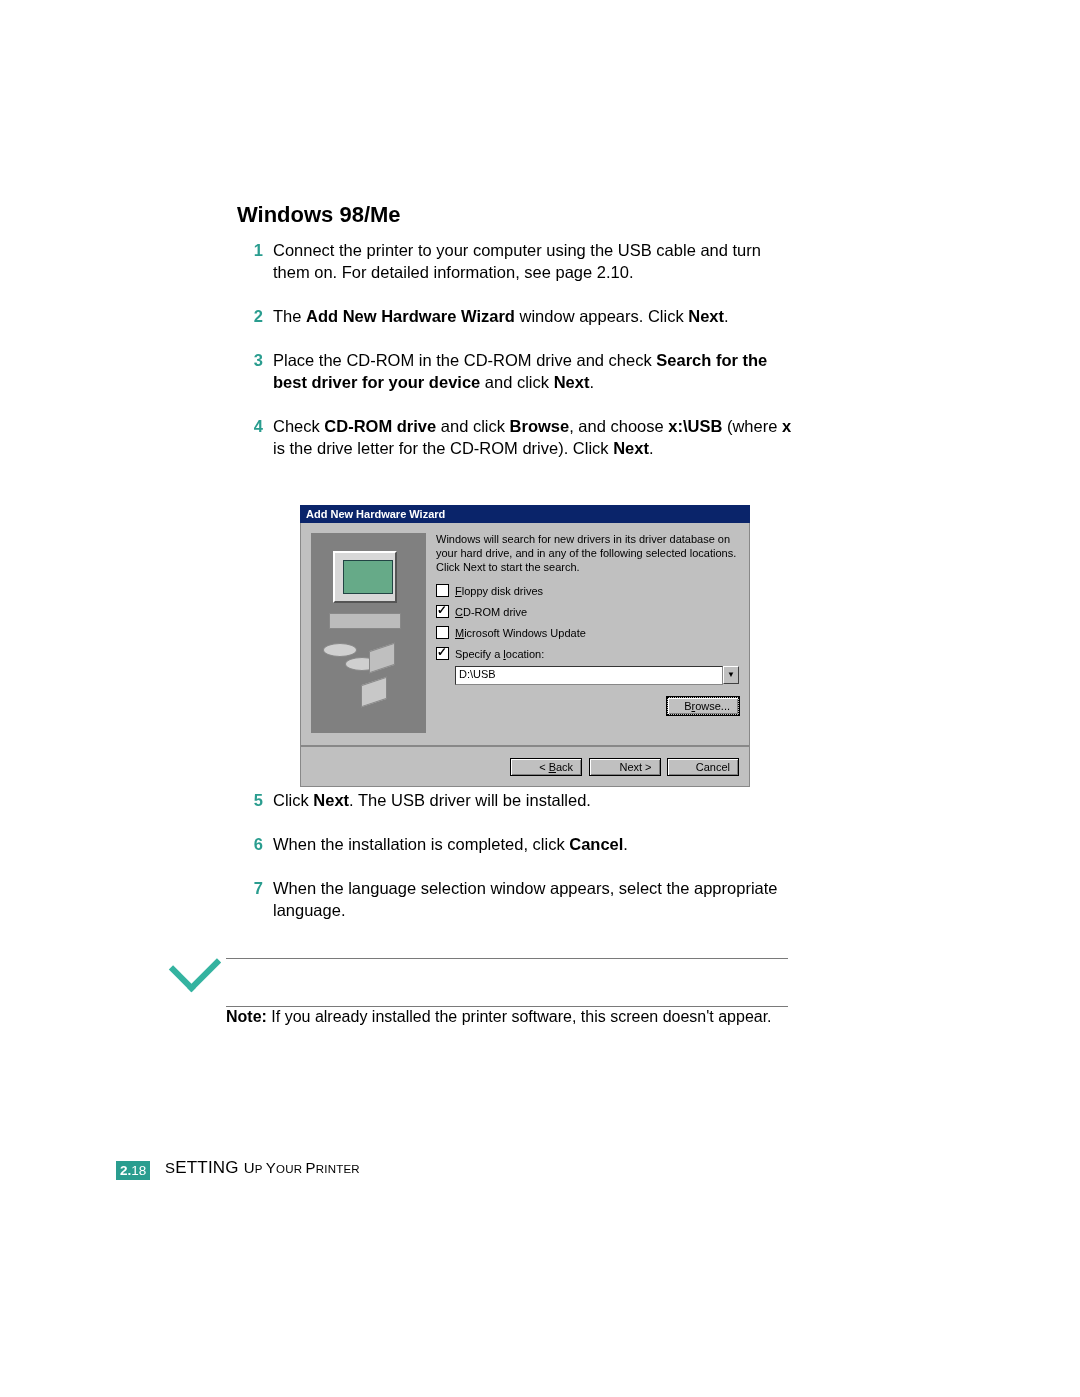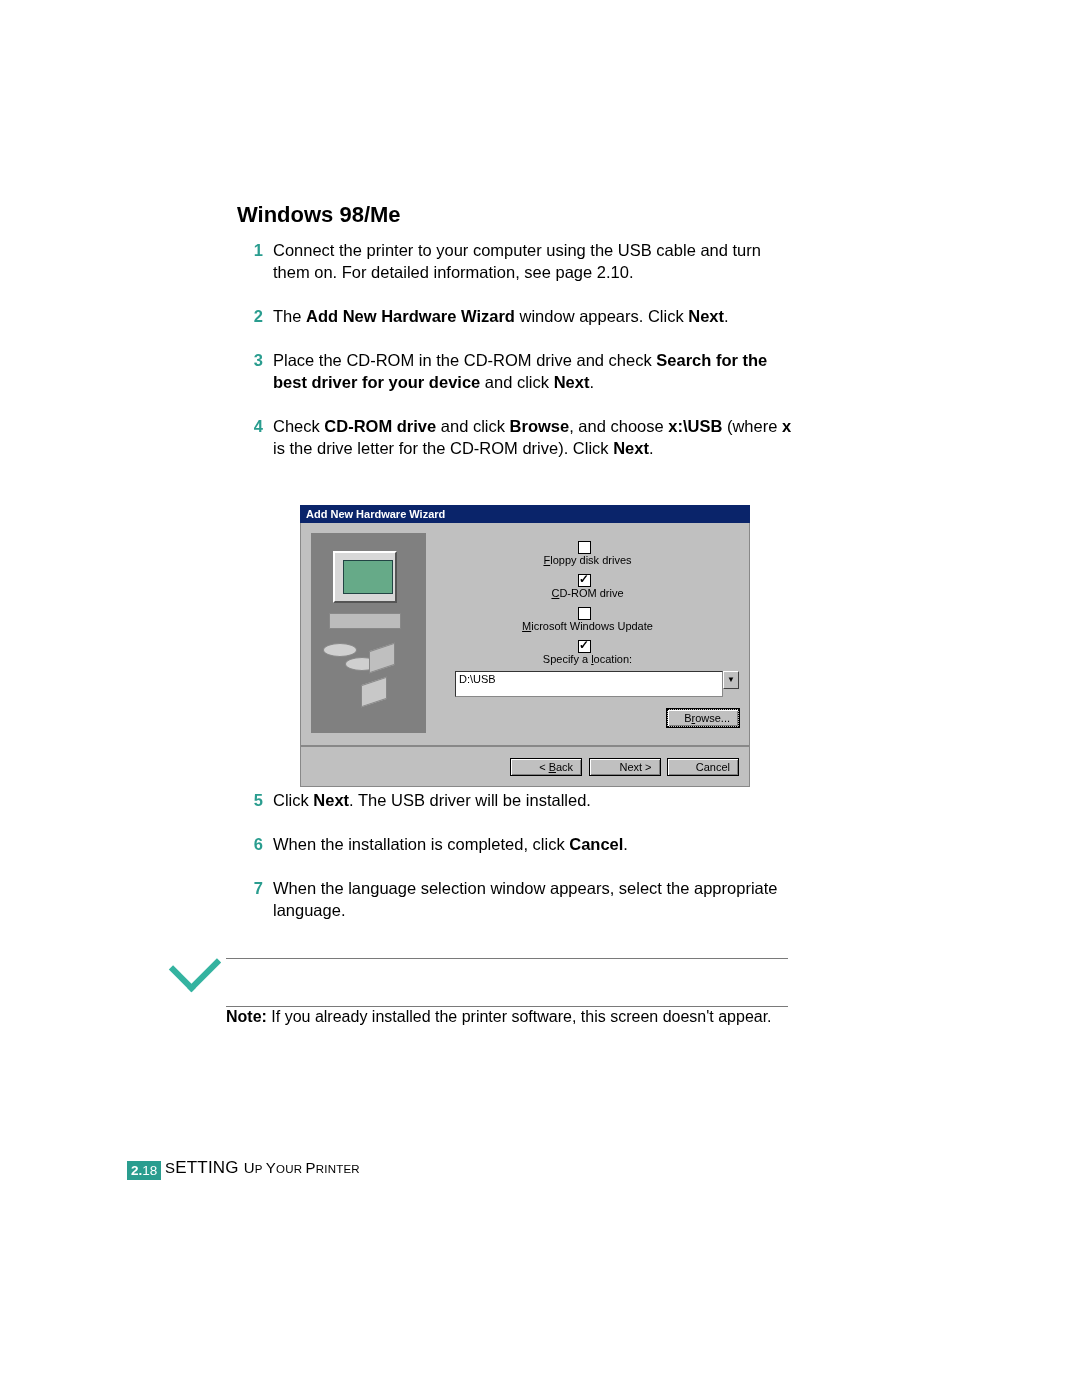--- a/index.html
+++ b/index.html
@@ -82,21 +82,20 @@
   .wizard-right {
     flex: 1;
     font-size: 11px;
     color: #000;
   }
   .wizard-desc { line-height: 1.25; margin-bottom: 10px; }
   .wizard-check-row {
     display: flex;
     align-items: center;
     margin: 8px 0 6px 0;
-    flex-direction: column;
   }
   .wizard-check {
     width: 13px; height: 13px;
     border: 1px solid #000;
     background: #fff;
     margin-right: 6px;
     position: relative;
   }
   .wizard-check.checked::after {
     content: "✓";
@@ -106,21 +105,21 @@
     font-weight: bold;
   }
   .underline-nth { text-decoration: underline; }
   .location-row { margin-top: 4px; margin-left: 19px; display:flex; }
   .location-input {
     flex: 1;
     background: #fff;
     border: 1px inset #888;
     font-size: 11px;
     padding: 1px 3px;
-    height: 26px;
+    height: 19px;
   }
   .dropdown-arrow {
     width: 16px; height: 18px;
     background: #c0c0c0;
     border: 1px solid #fff;
     border-right-color:#404040; border-bottom-color:#404040;
     text-align:center; font-size:8px; line-height:16px;
   }
   .browse-row { text-align: right; margin-top: 12px; }
   .win-btn {
@@ -192,21 +191,21 @@
     left:226px;
     top:1007px;
     width:562px;
     font-size:16px;
     line-height:1.3;
   }
 
   
   .footer-badge {
     position:absolute;
-    left:127px;
+    left:116px;
     bottom:217px;
     background:#2a9d8f;
     color:#fff;
     font-size:13.5px;
     padding:2px 4px;
     font-weight:bold;
   }
   .footer-badge .pg { font-weight:normal; }
   .footer-label {
     position:absolute;
@@ -258,20 +257,21 @@
     <div class="wizard-body">
       <div class="wizard-img">
         <div class="monitor"></div>
         <div class="base"></div>
         <div class="disk1"></div>
         <div class="disk2"></div>
         <div class="fdisk1"></div>
         <div class="fdisk2"></div>
       </div>
       <div class="wizard-right">
+        <div class="wizard-desc">Windows will search for new drivers in its driver database on your hard drive, and in any of the following selected locations. Click Next to start the search.</div>
 
         <div class="wizard-check-row">
           <div class="wizard-check"></div>
           <span><span class="underline-nth">F</span><span>loppy disk drives</span></span>
         </div>
 
         <div class="wizard-check-row">
           <div class="wizard-check checked"></div>
           <span><span class="underline-nth">C</span><span>D-ROM drive</span></span>
         </div>

